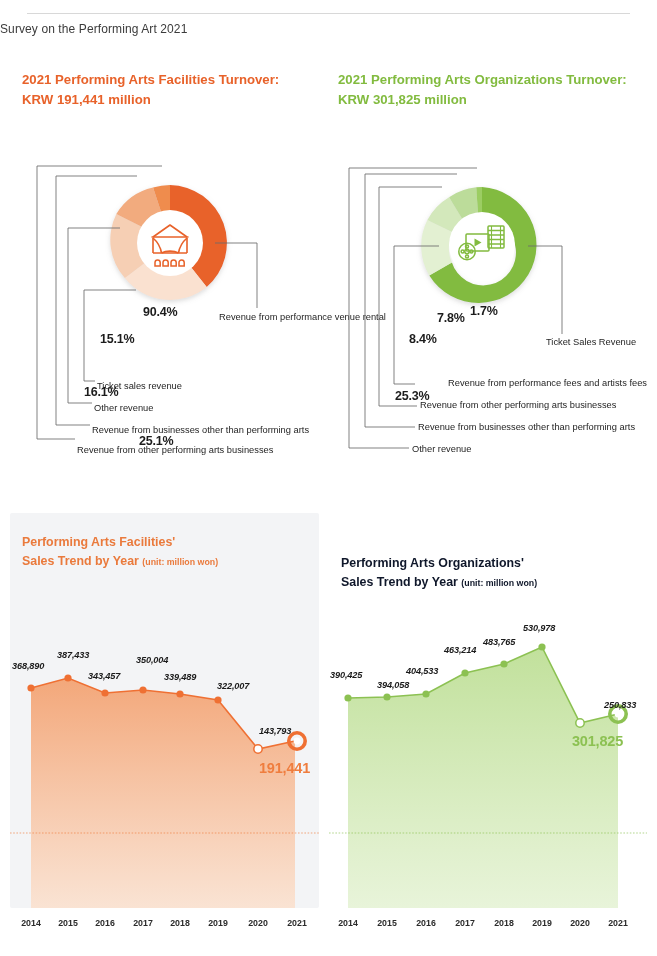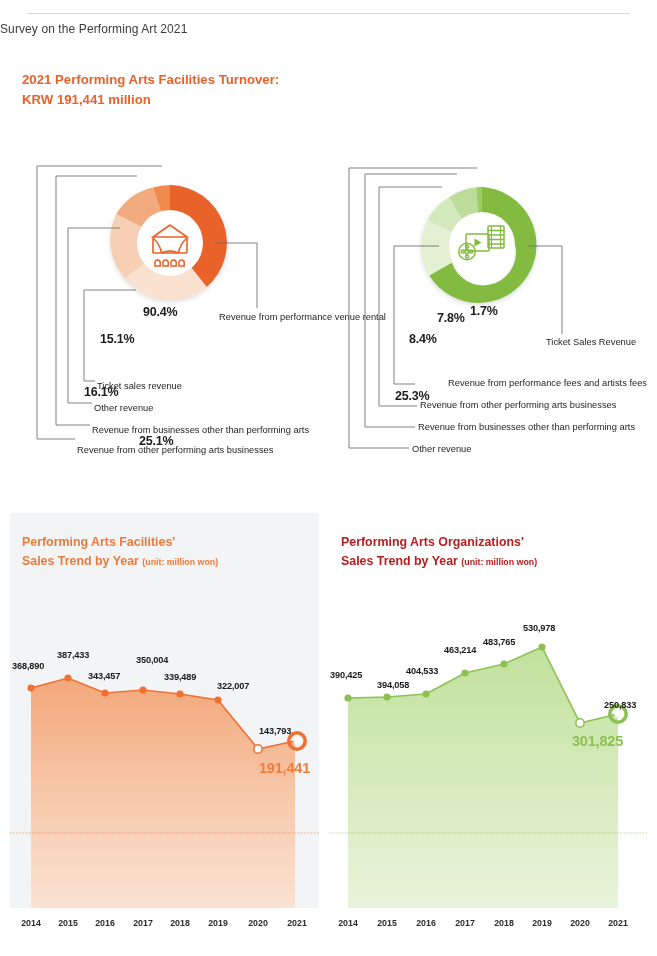--- a/index.html
+++ b/index.html
@@ -49,27 +49,27 @@
   }
   .panel.left  { left:10px;  width:309px; }
   .panel.right { left:329px; width:318px; }
 
   .panel-title {
     position:absolute; left:12px; top:20px;
     font-size:12.4px; font-weight:bold; line-height:19px; white-space:nowrap;
   }
   .panel-title .unit { font-size:8.8px; font-weight:bold; }
   .panel.left  .panel-title { color:#ea7a3c; }
-  .panel.right .panel-title { color:#b91c1c; }
+  .panel.right .panel-title { color:#0f172a;margin-top:21px; }
 
   .chart-svg { position:absolute; left:0; top:0; }
 
   .dlabel {
     position:absolute; font-size:9.2px; font-weight:bold; color:#1a1a1a;
-    white-space:nowrap; letter-spacing:-.15px;
+    white-space:nowrap; letter-spacing:-.15px;font-style:italic;
   }
   .biglabel {
     position:absolute; font-size:14.5px; font-weight:bold; white-space:nowrap;
     letter-spacing:-.2px;
   }
   .biglabel.orange { color:#ef7d3e; }
   .biglabel.green  { color:#8cc152; }
 
   .xaxis { position:absolute; top:918px; height:14px; }
   .xaxis span {
@@ -83,20 +83,24 @@
 <div id="page">
 
   <div class="top-rule"></div>
   <div class="survey-title">Survey on the Performing Art 2021</div>
 
   <div class="sec-head orange">
     <span class="l1">2021 Performing Arts Facilities Turnover:</span>
     <span class="l2">KRW 191,441 million</span>
   </div>
 
+  <div class="sec-head green">
+    <span class="l1">2021 Performing Arts Organizations Turnover:</span>
+    <span class="l2">KRW 301,825 million</span>
+  </div>
 
   <div class="donut-wrap" style="left:0;top:140px;width:330px;height:330px;">
     <svg class="donut-svg" width="330" height="330" viewBox="0 0 330 330">
       <defs>
         <filter id="dsh" x="-30%" y="-30%" width="160%" height="160%">
           <feDropShadow dx="0" dy="2" stdDeviation="2.4" flood-color="#9a9a9a" flood-opacity=".35"></feDropShadow>
         </filter>
       </defs>
       <g filter="url(#dsh)">
 

